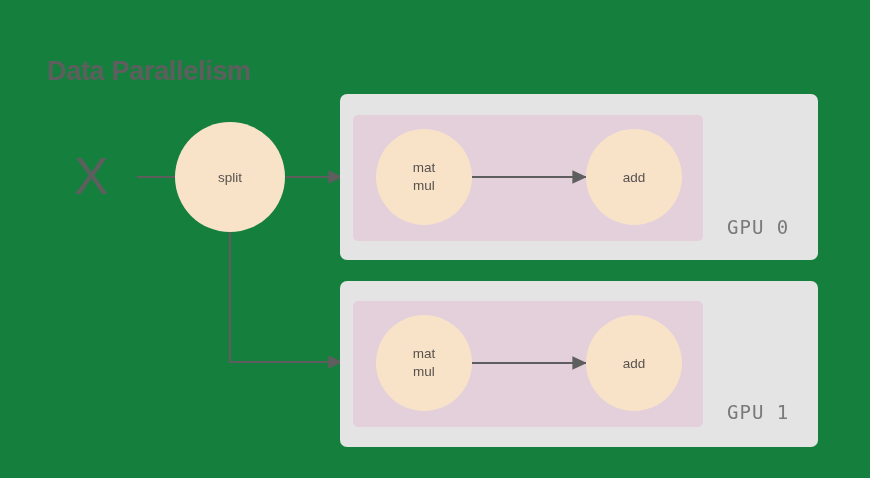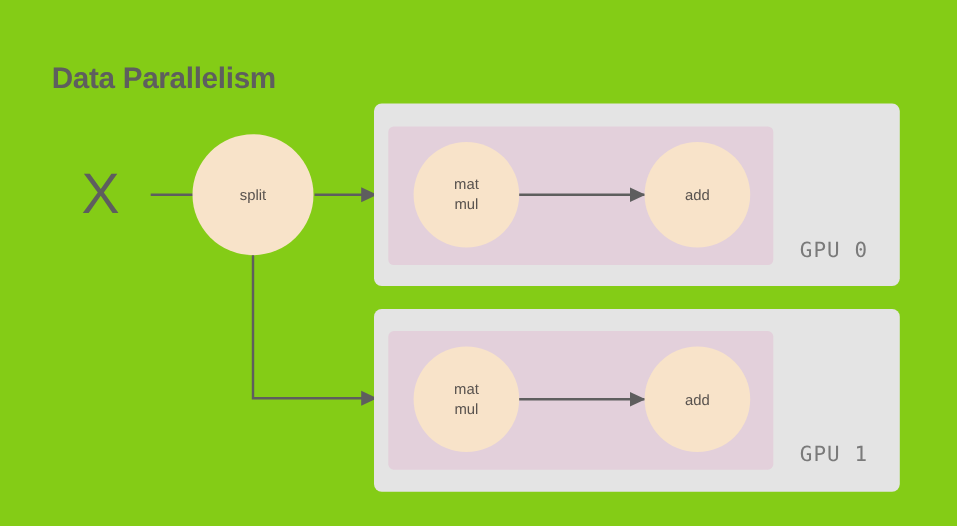--- a/index.html
+++ b/index.html
@@ -10,21 +10,21 @@
   body {
     width: 870px;
     height: 478px;
     overflow: hidden;
     font-family: "Liberation Sans", sans-serif;
   }
   #canvas {
     position: relative;
     width: 870px;
     height: 478px;
-    background: #84cc16;
+    background: #15803d;
   }
   #diagram-svg {
     position: absolute;
     left: 0;
     top: 0;
     width: 870px;
     height: 478px;
     display: block;
   }
   .title-text {

